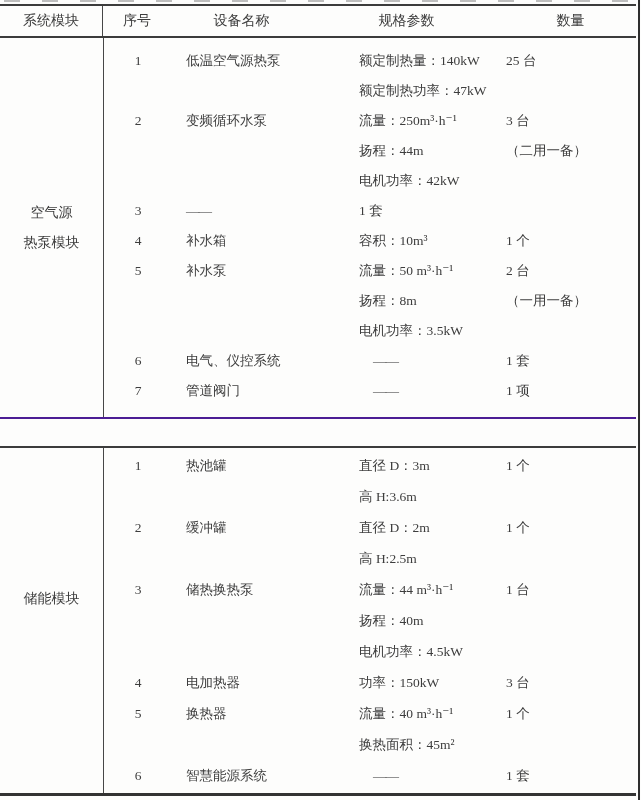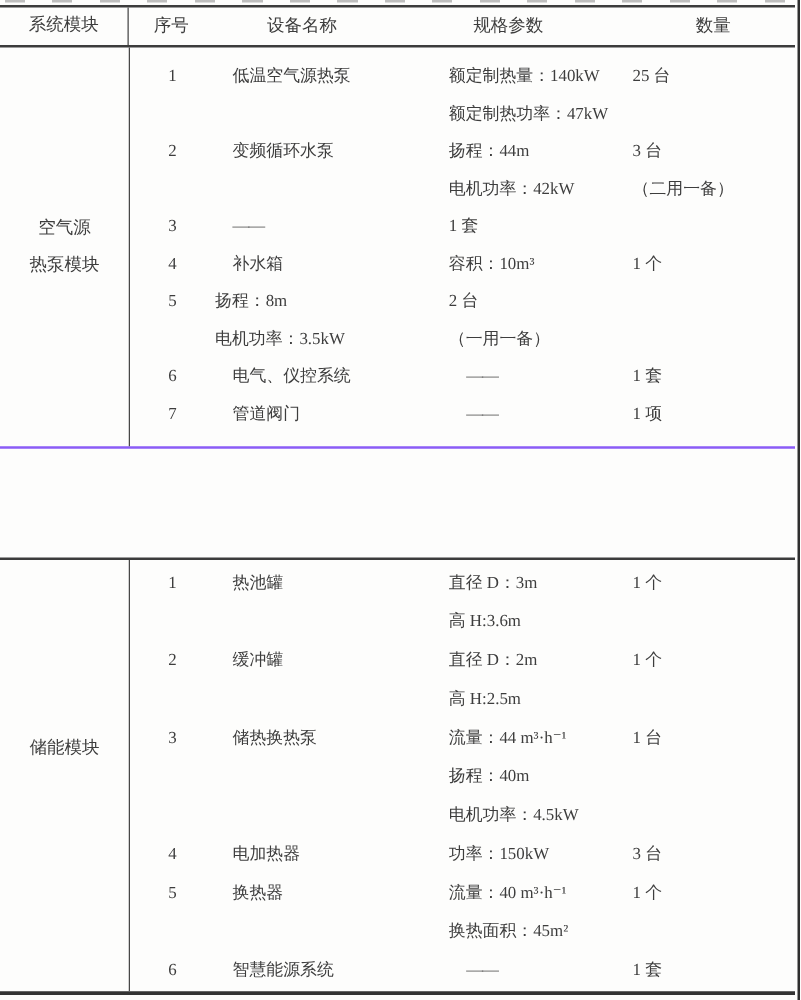--- a/index.html
+++ b/index.html
@@ -12,21 +12,21 @@
   
   .top-artifact{
     position:absolute;top:0;left:4px;right:8px;height:2px;
     background:repeating-linear-gradient(90deg,#8a8a8a 0 16px,transparent 16px 38px);
     opacity:.55;
   }
   
   .right-edge{position:absolute;top:0;right:1px;width:2px;height:800px;background:#2e2e2e;}
 
   .tbl{position:absolute;left:0;width:636px;border-top:2px solid #3c3c3c;--lh:30px;}
-  .tbl-1{top:4px;border-bottom:2px solid #8b5cf6;}
+  .tbl-1{top:4px;border-bottom:2px solid #4c1d95;}
   .tbl-2{top:446px;--lh:31px;border-bottom:3px solid #333;}
 
   .hdr{
     display:grid;grid-template-columns:103px 68px 187px 147px 1fr;
     height:30px;align-items:center;border-bottom:2px solid #3c3c3c;
     font-size:14px;
   }
   .hdr>div{text-align:center;}
   .hdr .h-module{border-right:1px solid #474747;height:30px;line-height:30px;}
   .hdr .h-name{padding-right:46px;}
@@ -81,20 +81,21 @@
               <div class="line">额定制热功率：47kW</div>
             </div>
             <div class="c-qty">
               <div class="line">25 台</div>
             </div>
           </div>
           <div class="row">
             <div class="c-no line">2</div>
             <div class="c-name line">变频循环水泵</div>
             <div class="c-spec">
+              <div class="line">流量：250m³·h⁻¹</div>
               <div class="line">扬程：44m</div>
               <div class="line">电机功率：42kW</div>
             </div>
             <div class="c-qty">
               <div class="line">3 台</div>
               <div class="line">（二用一备）</div>
             </div>
           </div>
           <div class="row">
             <div class="c-no line">3</div>
@@ -110,21 +111,23 @@
             <div class="c-name line">补水箱</div>
             <div class="c-spec">
               <div class="line">容积：10m³</div>
             </div>
             <div class="c-qty">
               <div class="line">1 个</div>
             </div>
           </div>
           <div class="row">
             <div class="c-no line">5</div>
-            <div class="c-spec">
+            <div class="c-name line">补水泵</div>
+            <div class="c-spec">
+              <div class="line">流量：50 m³·h⁻¹</div>
               <div class="line">扬程：8m</div>
               <div class="line">电机功率：3.5kW</div>
             </div>
             <div class="c-qty">
               <div class="line">2 台</div>
               <div class="line">（一用一备）</div>
             </div>
           </div>
           <div class="row">
             <div class="c-no line">6</div>

